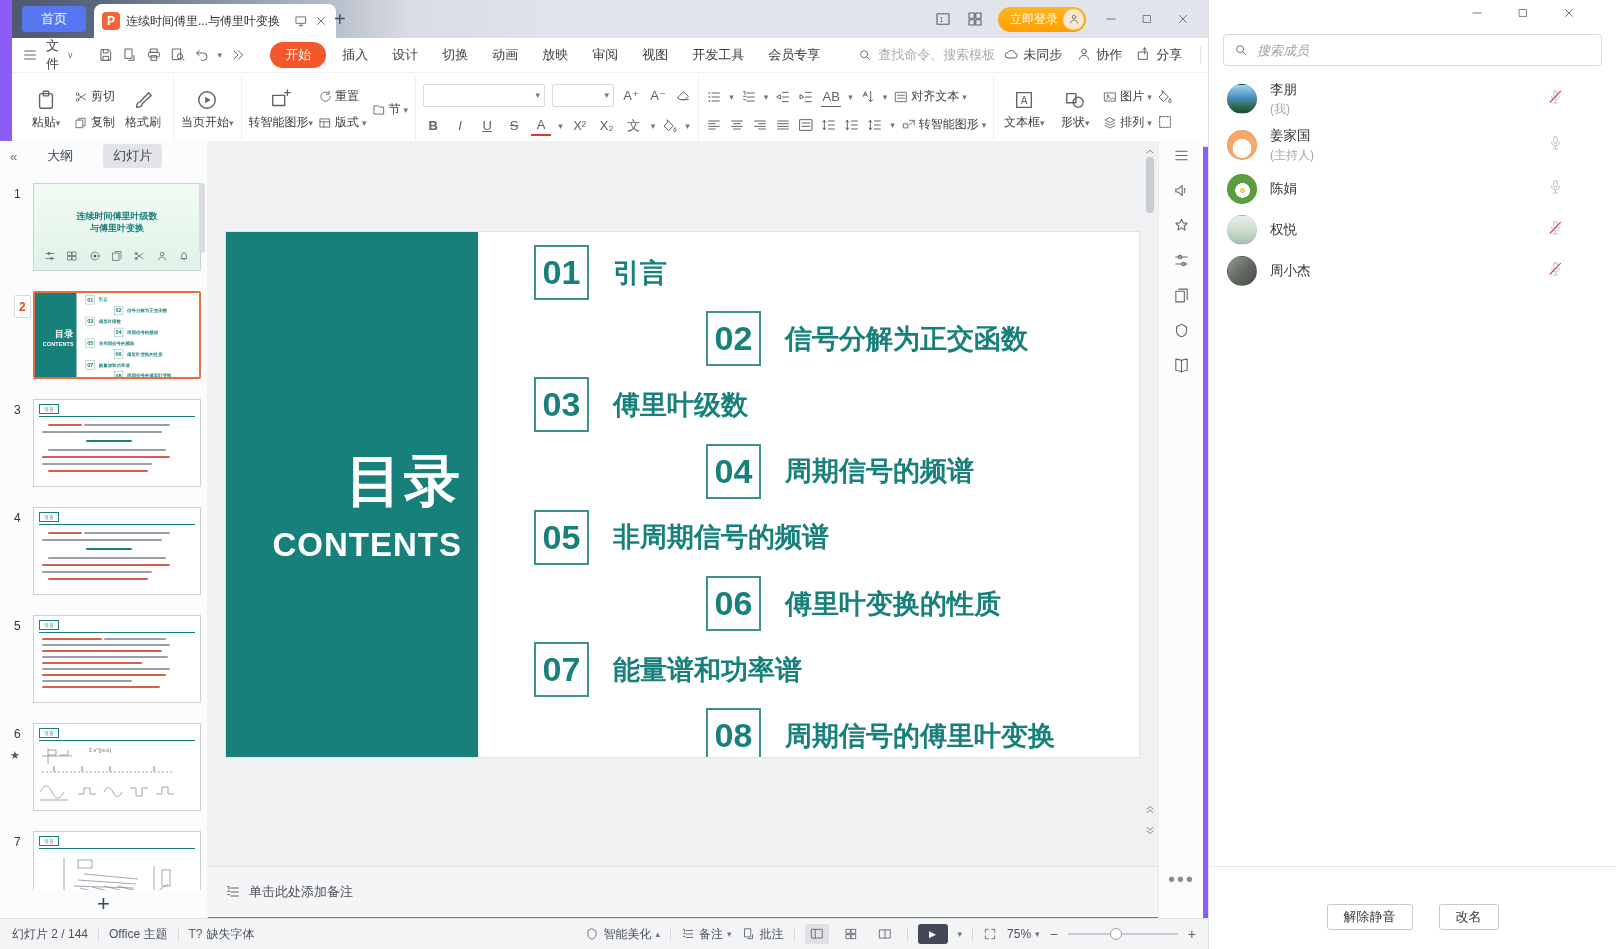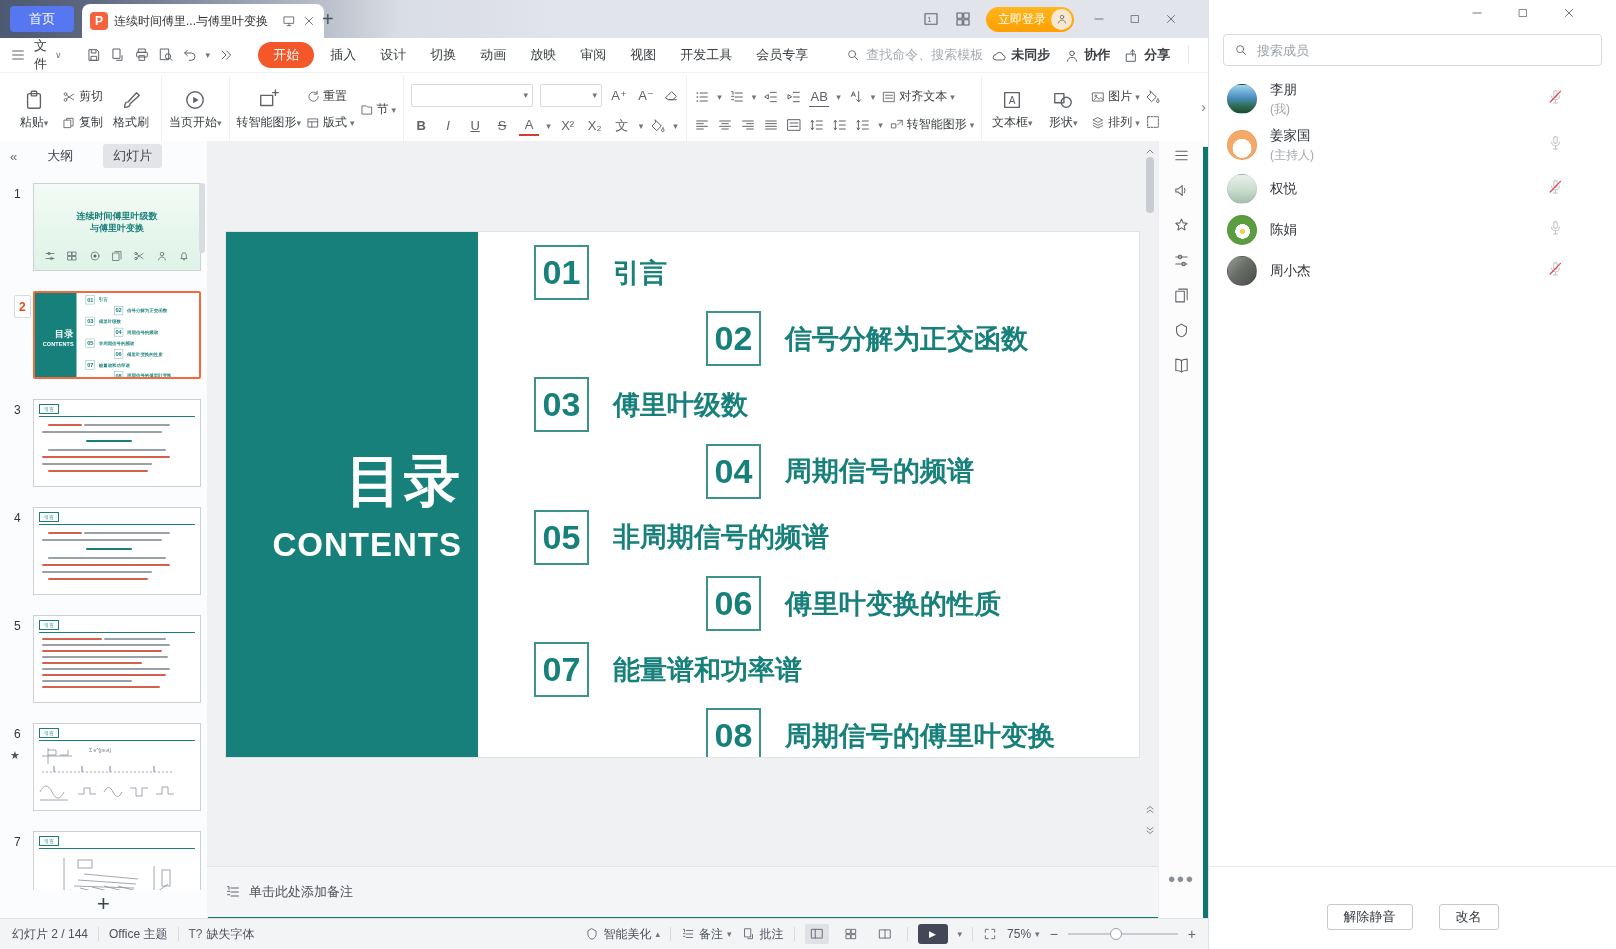--- a/index.html
+++ b/index.html
@@ -6,21 +6,21 @@
   body{width:1616px;height:949px;overflow:hidden;background:#fff;
        font-family:"Liberation Sans","DejaVu Sans",sans-serif;
        -webkit-font-smoothing:antialiased;position:relative;color:#3c4043;}
   .ic{display:inline-flex;align-items:center;justify-content:center;line-height:0;color:#5f6368;}
   .ic svg{width:16px;height:16px;}
   .ic.s12 svg{width:12px;height:12px;}
   .ic.s14 svg{width:14px;height:14px;}
   .ic.s18 svg{width:18px;height:18px;}
 
   
-  #win-left{position:absolute;left:0;top:0;width:1208px;height:949px;background:#0f766e;}
+  #win-left{position:absolute;left:0;top:0;width:1208px;height:949px;background:#8b5cf6;padding-left:12px;}
 
   .tabbar{position:relative;height:38px;
     background:linear-gradient(90deg,#4d5970 0px,#5c687f 90px,#97a0b0 240px,#d9dde4 400px,#e1e4ea 560px,#e1e4ea 100%);}
   .home-pill{position:absolute;left:10px;top:6px;width:64px;height:26px;background:#5677f0;color:#fff;
     font-size:13px;border-radius:4px;display:flex;align-items:center;justify-content:center;cursor:default;}
   .doc-tab{position:absolute;left:82px;top:4px;width:226px;height:34px;background:#fff;border-radius:8px 8px 0 0;
     display:flex;align-items:center;padding:0 8px;gap:6px;font-size:12px;color:#333;}
   .p-logo{width:18px;height:18px;border-radius:4px;background:#f4633c;color:#fff;font-weight:bold;font-size:12px;
     display:flex;align-items:center;justify-content:center;flex:0 0 auto;}
   .doc-title{flex:1;white-space:nowrap;overflow:hidden;}
@@ -31,21 +31,21 @@
   .login-av{width:21px;height:21px;border-radius:50%;background:#f7e8cf;display:flex;align-items:center;justify-content:center;color:#caa66a;}
   .winctl{font-size:14px;color:#2b2f36;display:flex;align-items:center;justify-content:center;width:22px;height:22px;}
 
   .menubar{height:34px;background:#fff;border-bottom:1px solid #eef0f1;display:flex;align-items:center;
     padding:0 8px 0 10px;font-size:13px;color:#3c4043;gap:8px;}
   .mb-sep{width:1px;height:18px;background:#e4e6e8;margin:0 4px;}
   .menu-item{padding:4px 8px;border-radius:13px;white-space:nowrap;}
   .menu-item.active{background:#f4582a;color:#fff;padding:4px 15px;}
   .mb-search{display:flex;align-items:center;gap:6px;color:#a6abb2;margin-left:22px;white-space:nowrap;}
   .mb-right{margin-left:auto;display:flex;align-items:center;gap:14px;white-space:nowrap;}
-  .mb-right .lbl{display:flex;align-items:flex-end;gap:4px;font-weight:bold;}
+  .mb-right .lbl{display:flex;align-items:flex-start;gap:4px;}
 
   .toolbar{height:67px;background:#fff;border-bottom:1px solid #e4e6e8;display:flex;align-items:stretch;
     padding:3px 16px 3px 4px;position:relative;}
   .tgroup{display:flex;align-items:center;gap:5px;padding:0 7px;border-right:1px solid #efeff1;}
   .bigbtn{min-width:46px;display:flex;flex-direction:column;align-items:center;justify-content:center;gap:3px;
     font-size:12px;color:#3c4043;text-align:center;}
   .bigbtn .ic svg{width:22px;height:22px;}
   .vcol{display:flex;flex-direction:column;justify-content:center;gap:9px;}
   .sbtn{display:flex;align-items:center;gap:3px;font-size:12px;color:#3c4043;white-space:nowrap;}
   .caret{font-size:9px;color:#70757c;}
@@ -126,21 +126,21 @@
   .r-titlebar{height:26px;display:flex;align-items:center;justify-content:flex-end;gap:24px;padding-right:36px;}
   .r-titlebar .winctl{color:#222;}
   .r-head{height:30px;display:flex;align-items:center;padding:2px 14px 0;position:relative;font-size:13px;color:#2f3338;}
   .r-head .ttl{margin-left:7px;font-weight:bold;}
   .r-head-dots{position:absolute;right:76px;top:6px;font-size:14px;color:#555;letter-spacing:1px;}
   .r-head-x{position:absolute;right:52px;top:5px;color:#555;}
   .r-side-tab{position:absolute;right:6px;top:0px;width:34px;height:26px;background:#f2f3f5;border:1px solid #e5e6e9;
     border-radius:3px;display:flex;align-items:center;justify-content:center;color:#6a6f76;}
   .r-search{margin:8px 14px 10px;height:30px;border:1px solid #d7d9de;border-radius:4px;display:flex;align-items:center;
     gap:7px;padding:0 10px;}
-  .r-search input{border:0;outline:0;flex:1;font-size:13px;color:#333;font-family:inherit;background:transparent;}
+  .r-search input{border:0;outline:0;flex:1;font-size:13px;color:#333;font-family:inherit;background:transparent;font-style:italic;}
   .r-search input::placeholder{color:#9ba1a8;}
   #member-list{position:relative;}
   .mrow{position:relative;display:flex;align-items:center;padding-left:18px;}
   .avatar{width:30px;height:30px;border-radius:50%;flex:0 0 auto;border:1px solid rgba(0,0,0,0.06);box-sizing:border-box;}
   .av1{background:linear-gradient(180deg,#9ed4f0 0%,#4b8ec2 45%,#2e6e52 75%,#1d4a38 100%);}
   .av2{background:radial-gradient(circle at 50% 62%, #ffffff 0 42%, #f6a869 43%);}
   .av3{background:radial-gradient(circle at 52% 55%, #f4d44a 0 12%, #ffffff 13% 34%, #5a9e3f 35%);}
   .av4{background:linear-gradient(180deg,#e9f0ea 0%,#c9dccd 55%,#a4bfae 100%);}
   .av5{background:linear-gradient(135deg,#9a9d98 0%,#686d66 45%,#4a4d49 100%);}
   .minfo{margin-left:13px;}
@@ -1118,43 +1118,43 @@
             <div class="mname">姜家国</div>
             <div class="msub">(主持人)</div>
           </div>
           <span class="mic" style="color: rgb(191, 195, 201);"><svg viewBox="0 0 24 24" fill="none" stroke="currentColor" stroke-width="1.5" stroke-linecap="round" stroke-linejoin="round">
               <rect x="9.5" y="3" width="5" height="9.5" rx="2.5"></rect>
               <path d="M6.5 10.5a5.5 5.5 0 0 0 11 0"></path>
               <path d="M12 16.5v3.5M9 20.5h6" stroke-linecap="round"></path>
             </svg></span>
         </div>
         <div class="mrow" style="height: 41px;">
+          <div class="avatar av3"></div>
+          <div class="minfo">
+            <div class="mname">陈娟</div>
+          </div>
+          <span class="mic" style="color: rgb(191, 195, 201);"><svg viewBox="0 0 24 24" fill="none" stroke="currentColor" stroke-width="1.5" stroke-linecap="round" stroke-linejoin="round">
+              <rect x="9.5" y="3" width="5" height="9.5" rx="2.5"></rect>
+              <path d="M6.5 10.5a5.5 5.5 0 0 0 11 0"></path>
+              <path d="M12 16.5v3.5M9 20.5h6" stroke-linecap="round"></path>
+            </svg></span>
+        </div>
+        <div class="mrow" style="height: 41px;">
           <div class="avatar av4"></div>
           <div class="minfo">
             <div class="mname">权悦</div>
           </div>
           <span class="mic" style="color: rgb(191, 195, 201);"><svg viewBox="0 0 24 24" fill="none" stroke="currentColor" stroke-width="1.5" stroke-linecap="round" stroke-linejoin="round">
               <rect x="9.5" y="3" width="5" height="9.5" rx="2.5"></rect>
               <path d="M6.5 10.5a5.5 5.5 0 0 0 11 0"></path>
               <path d="M12 16.5v3.5M9 20.5h6"></path>
               <path d="M4.5 19L19 4" stroke="#e5484d" stroke-width="1.8"></path>
             </svg></span>
         </div>
         <div class="mrow" style="height: 41px;">
-          <div class="avatar av3"></div>
-          <div class="minfo">
-            <div class="mname">陈娟</div>
-          </div>
-          <span class="mic" style="color: rgb(191, 195, 201);"><svg viewBox="0 0 24 24" fill="none" stroke="currentColor" stroke-width="1.5" stroke-linecap="round" stroke-linejoin="round">
-              <rect x="9.5" y="3" width="5" height="9.5" rx="2.5"></rect>
-              <path d="M6.5 10.5a5.5 5.5 0 0 0 11 0"></path>
-              <path d="M12 16.5v3.5M9 20.5h6" stroke-linecap="round"></path>
-            </svg></span>
-        </div>
-        <div class="mrow" style="height: 41px;">
           <div class="avatar av5"></div>
           <div class="minfo">
             <div class="mname">周小杰</div>
           </div>
           <span class="mic" style="color: rgb(191, 195, 201);"><svg viewBox="0 0 24 24" fill="none" stroke="currentColor" stroke-width="1.5" stroke-linecap="round" stroke-linejoin="round">
               <rect x="9.5" y="3" width="5" height="9.5" rx="2.5"></rect>
               <path d="M6.5 10.5a5.5 5.5 0 0 0 11 0"></path>
               <path d="M12 16.5v3.5M9 20.5h6"></path>
               <path d="M4.5 19L19 4" stroke="#e5484d" stroke-width="1.8"></path>
             </svg></span>

